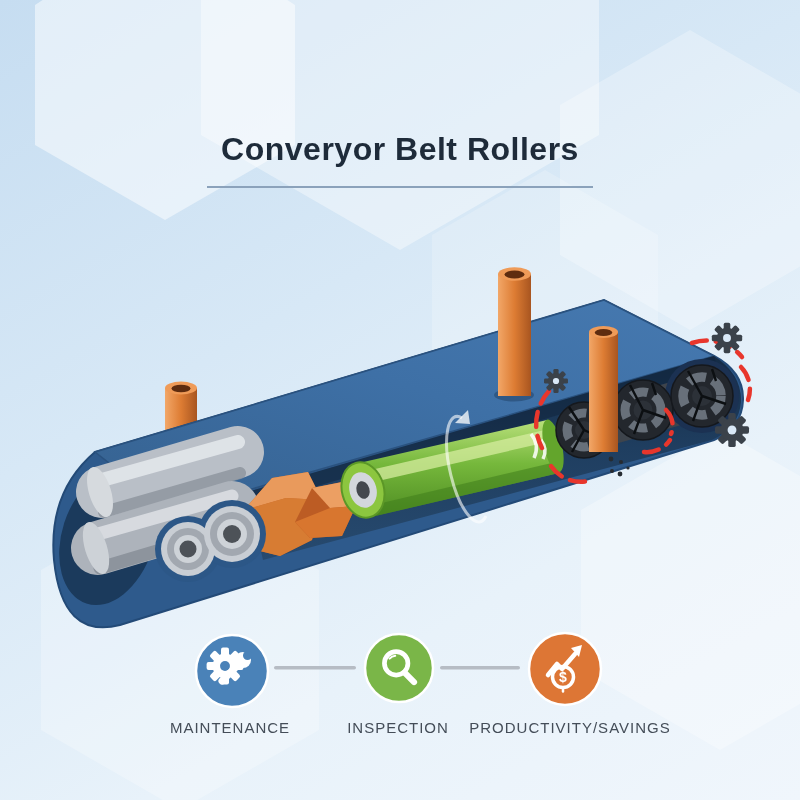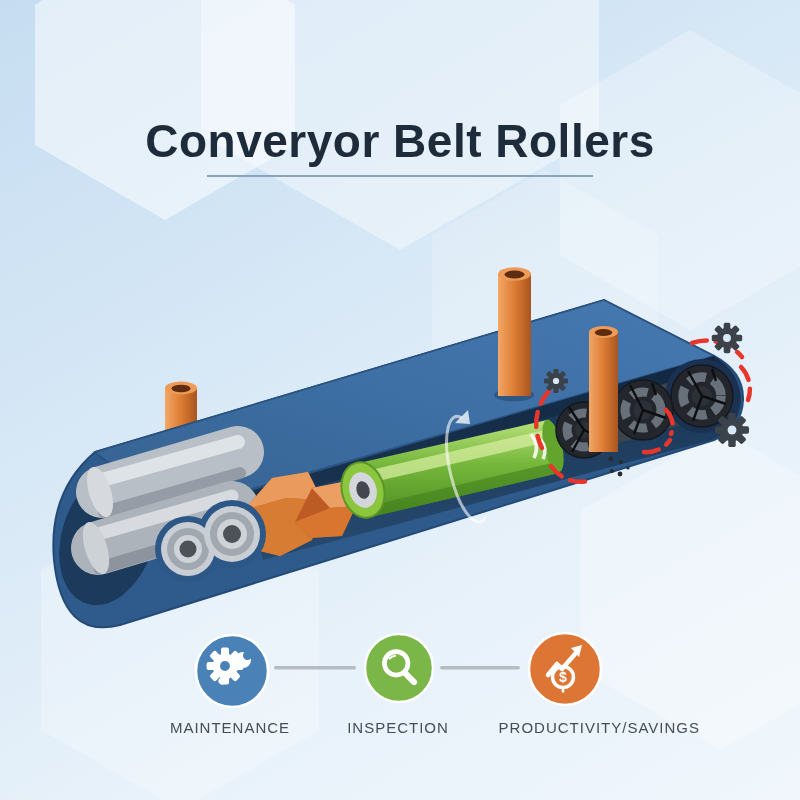--- a/index.html
+++ b/index.html
@@ -1,26 +1,26 @@
 <!DOCTYPE html>
 <html><head>
 <meta charset="utf-8">
 <style>
   html,body{margin:0;padding:0;}
   body{width:800px;height:800px;overflow:hidden;font-family:"Liberation Sans",sans-serif;}
   .stage{position:relative;width:800px;height:800px;
     background:linear-gradient(150deg,#c6ddf1 0%,#d7e8f6 38%,#e8f2fa 70%,#f0f6fc 100%);}
   svg.scene{position:absolute;left:0;top:0;}
   .title-wrap{position:absolute;left:0;top:112px;width:800px;text-align:center;}
-  .title-wrap h1{margin:8px;font-size:46px;line-height:42px;font-weight:bold;color:#1e2b3a;letter-spacing:.5px;}
+  .title-wrap h1{margin:16px;font-size:32px;line-height:42px;font-weight:bold;color:#1e2b3a;letter-spacing:.5px;}
   .title-underline{width:386px;height:2px;background:#8ba2bb;margin:13px auto 0 auto;}
   .step-label{position:absolute;top:719px;font-size:15px;color:#444d58;letter-spacing:1px;text-align:center;}
   .lbl-1{left:120px;width:220px;}
   .lbl-2{left:288px;width:220px;}
-  .lbl-3{left:440px;width:260px;text-align:right;}
+  .lbl-3{left:440px;width:260px;}
 </style>
 </head>
 <body>
 
 <div class="stage">
 
 <svg class="scene" width="800" height="800" viewBox="0 0 800 800">
   <defs>
     <linearGradient id="gradTop" x1="0" y1="1" x2="1" y2="0">
       <stop offset="0" stop-color="#35618f"></stop>

